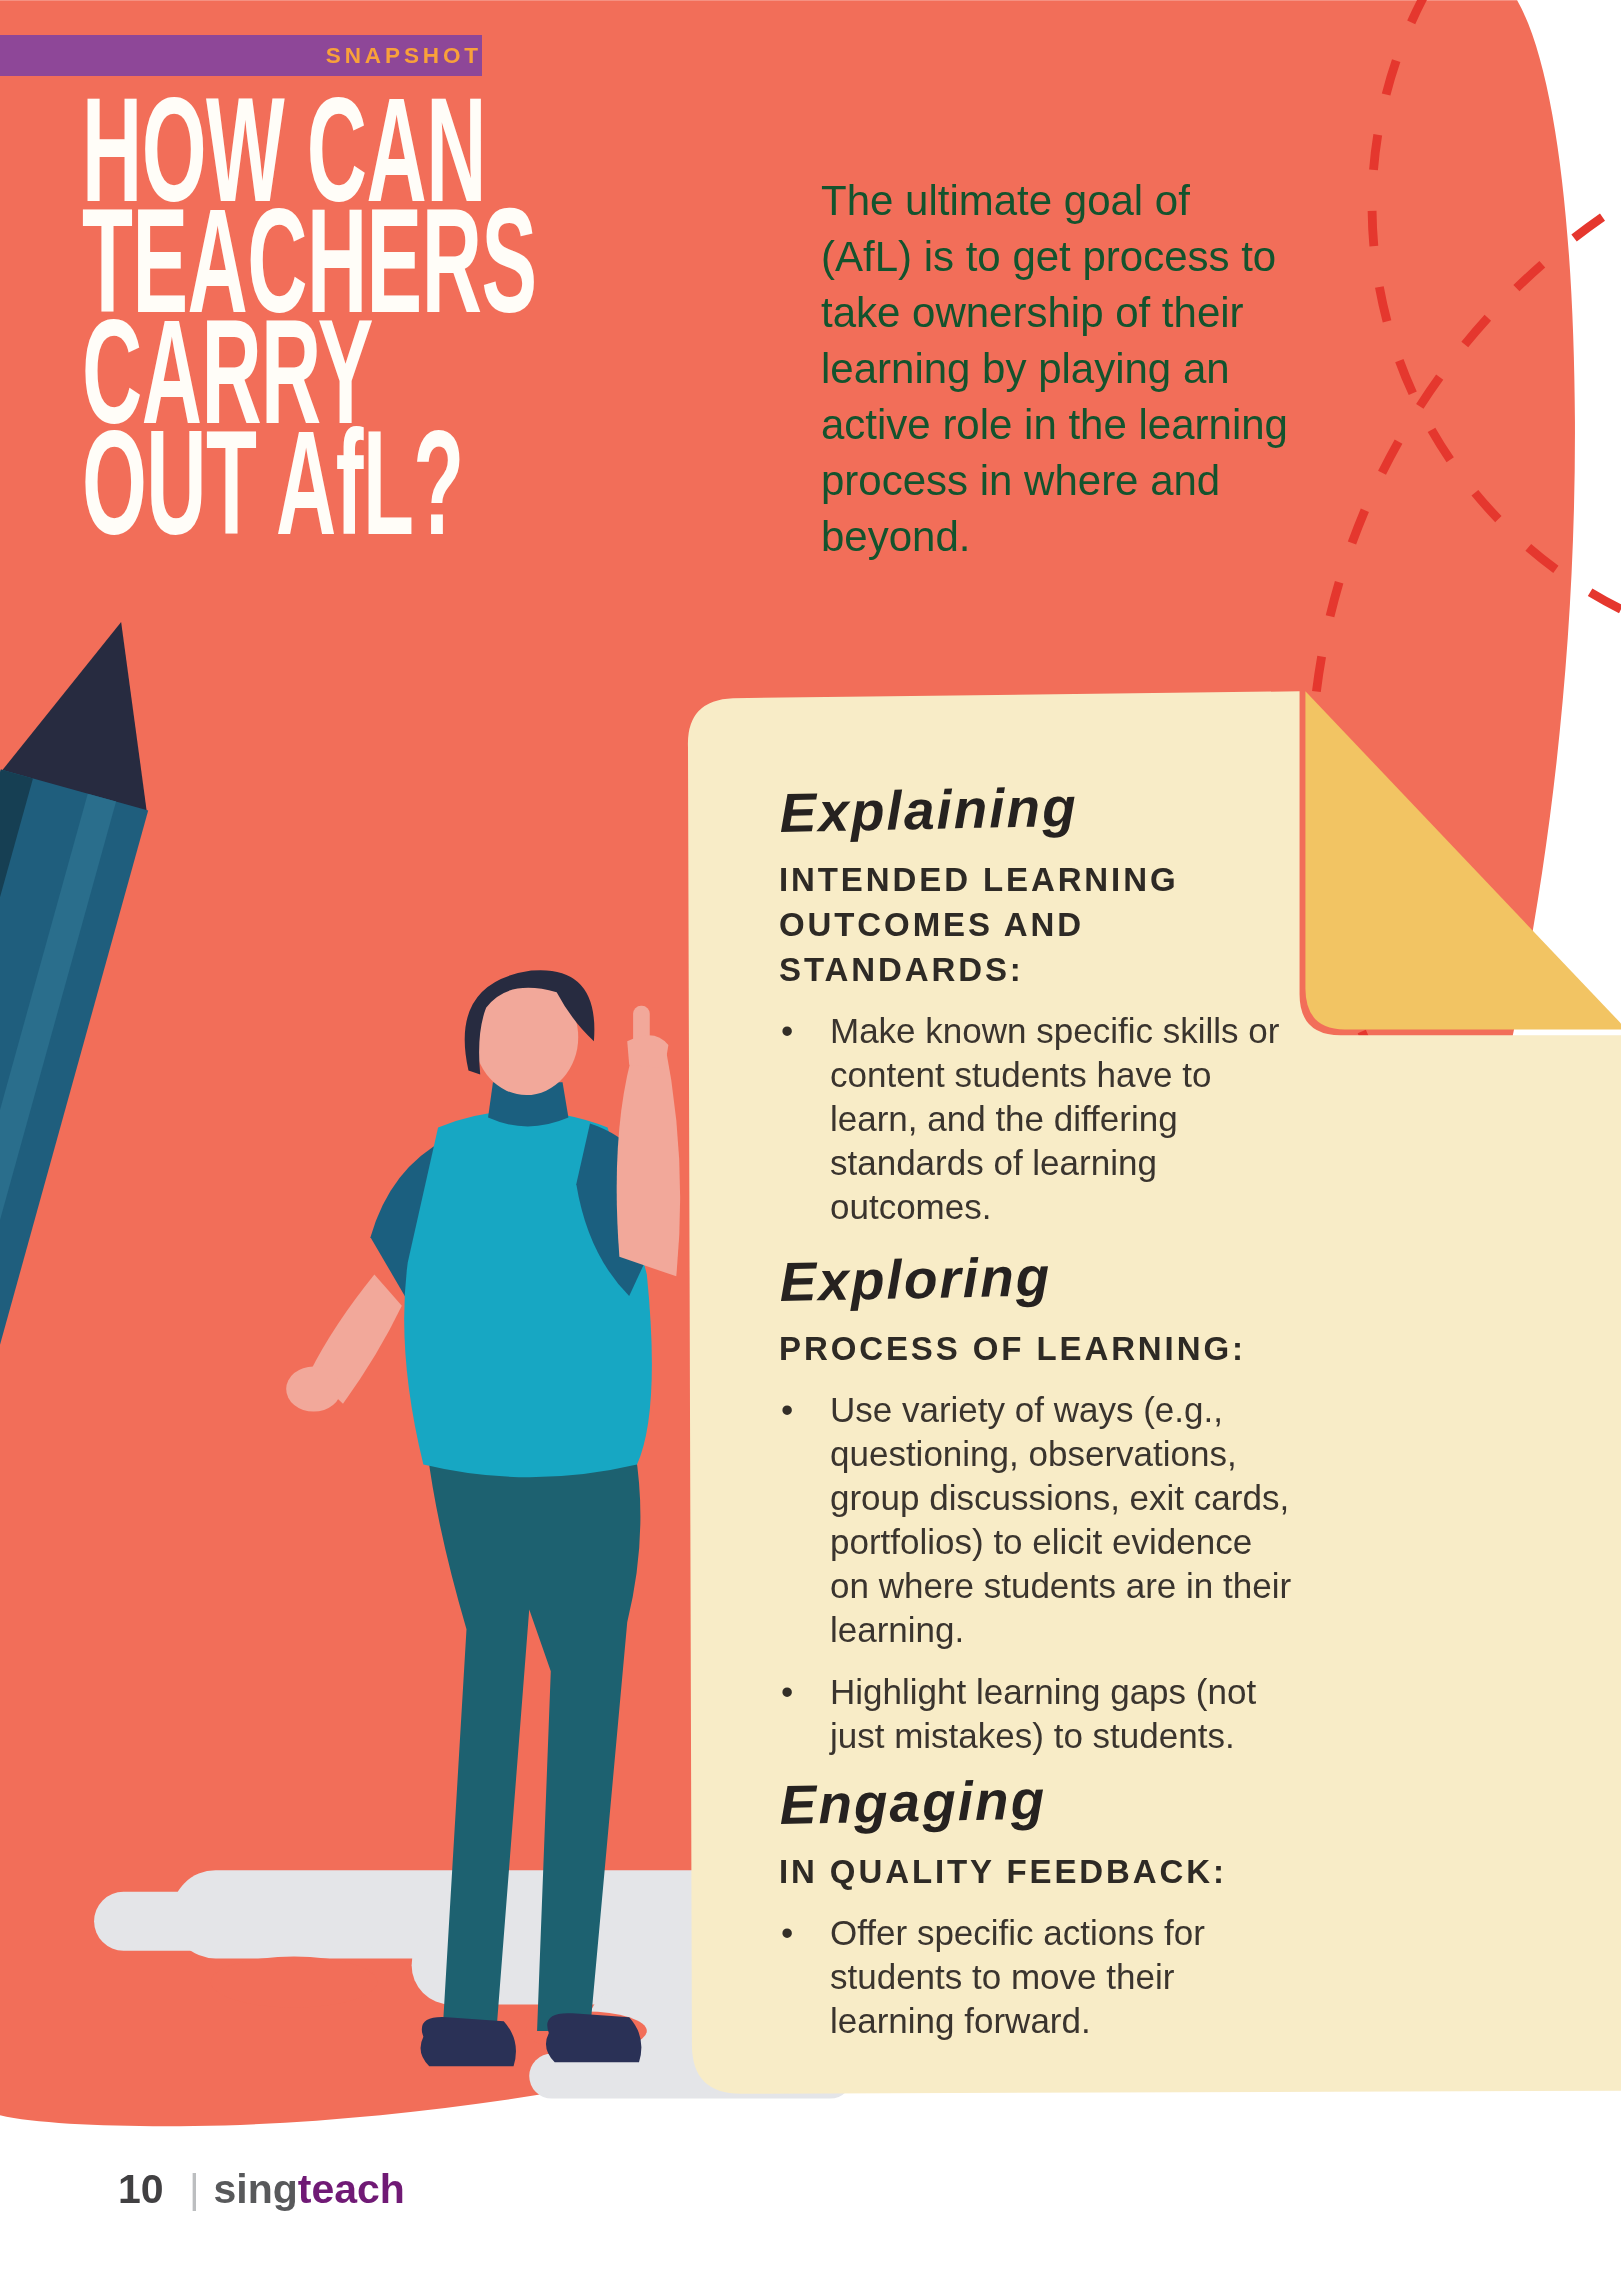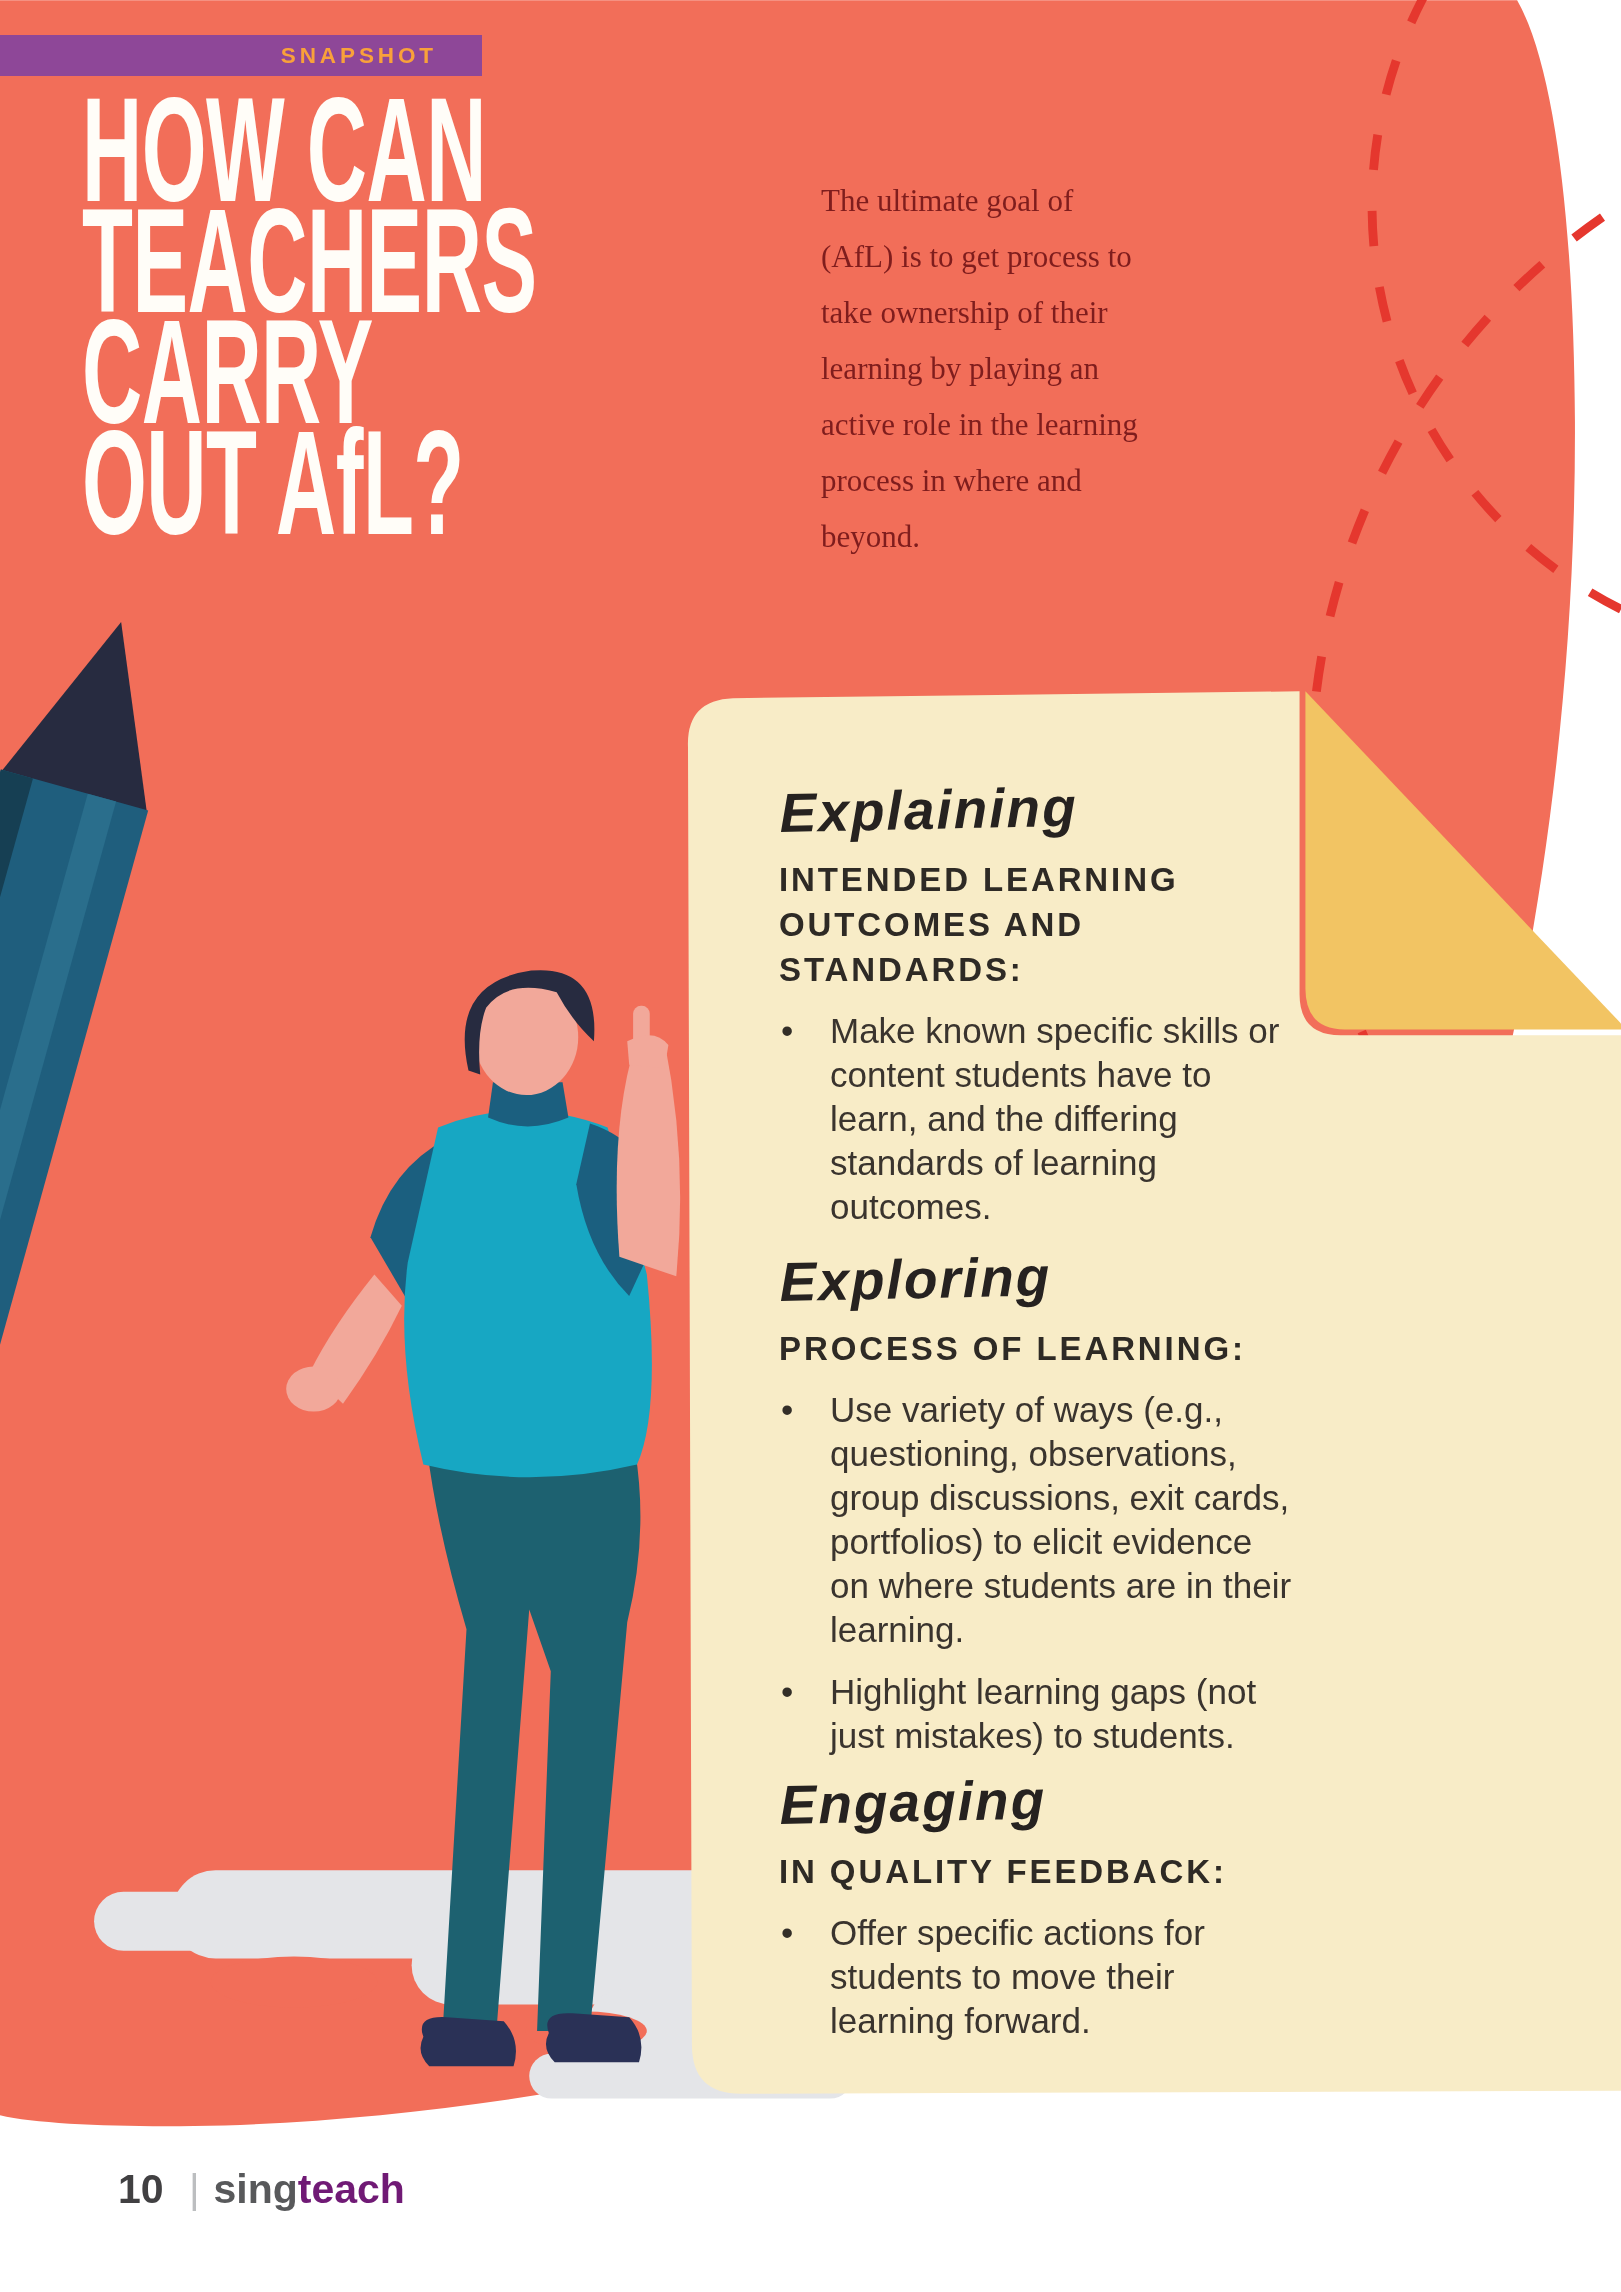--- a/index.html
+++ b/index.html
@@ -3,31 +3,31 @@
 <meta charset="utf-8">
 <style>
   html,body{margin:0;padding:0;}
   body{width:1621px;height:2293px;background:#ffffff;overflow:hidden;
        font-family:"Liberation Sans", sans-serif;position:relative;}
   .page{position:absolute;inset:0;width:1621px;height:2293px;overflow:hidden;}
   svg.art{position:absolute;left:0;top:0;z-index:0;}
 
   
   .banner{position:absolute;left:0;top:35px;width:482px;height:41px;background:#8E4798;
-          z-index:3;display:flex;align-items:center;justify-content:flex-end;padding-right:45px;box-sizing:border-box;}
+          z-index:3;display:flex;align-items:center;justify-content:flex-end;box-sizing:border-box;}
   .banner span{color:#F9A13A;font-size:22.5px;font-weight:700;letter-spacing:3.9px;}
 
   
   .headline{position:absolute;left:82px;top:94px;z-index:3;color:#FFFDF8;
             font-weight:700;font-size:149px;line-height:111px;letter-spacing:-1px;
             transform:scaleX(0.56);transform-origin:left top;white-space:nowrap;}
 
   
-  .intro{position:absolute;left:821px;top:173px;z-index:3;color:#7f1d1d;
-         font-size:31px;line-height:56px;font-weight:400;font-family:Liberation Serif, serif;}
+  .intro{position:absolute;left:821px;top:173px;z-index:3;color:#14532d;
+         font-size:42px;line-height:56px;font-weight:400;}
 
   
   .section{position:absolute;left:779px;width:515px;z-index:3;color:#332E28;}
   .s1{top:784px;} .s2{top:1253px;} .s3{top:1776px;}
   .hand{font-size:55px;line-height:59px;font-weight:700;font-style:italic;
         letter-spacing:2px;color:#262220;transform:rotate(-1.2deg);transform-origin:left top;
         margin-bottom:13.7px;}
   .subhead{font-size:33px;line-height:45px;font-weight:700;letter-spacing:2.9px;
            color:#2E2A25;margin-bottom:17.6px;}
   ul.bullets{list-style:none;margin:0;padding:0;}

